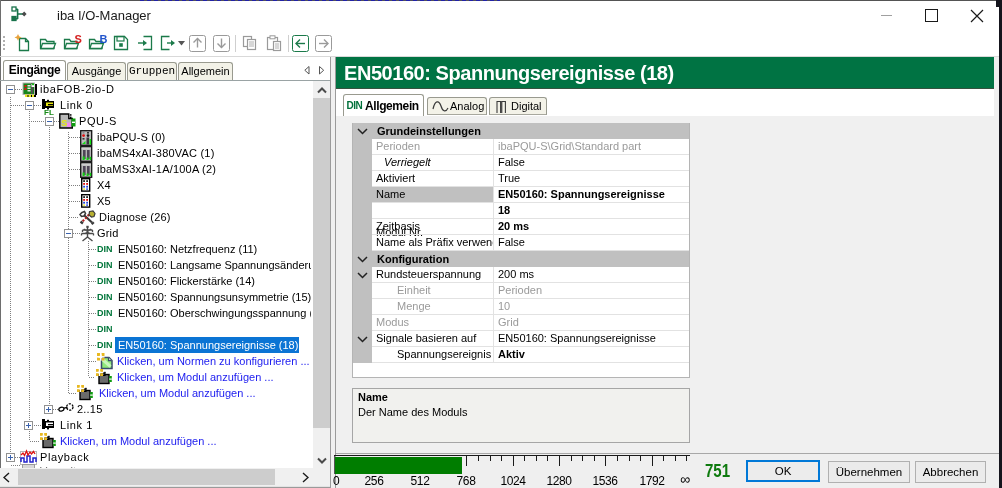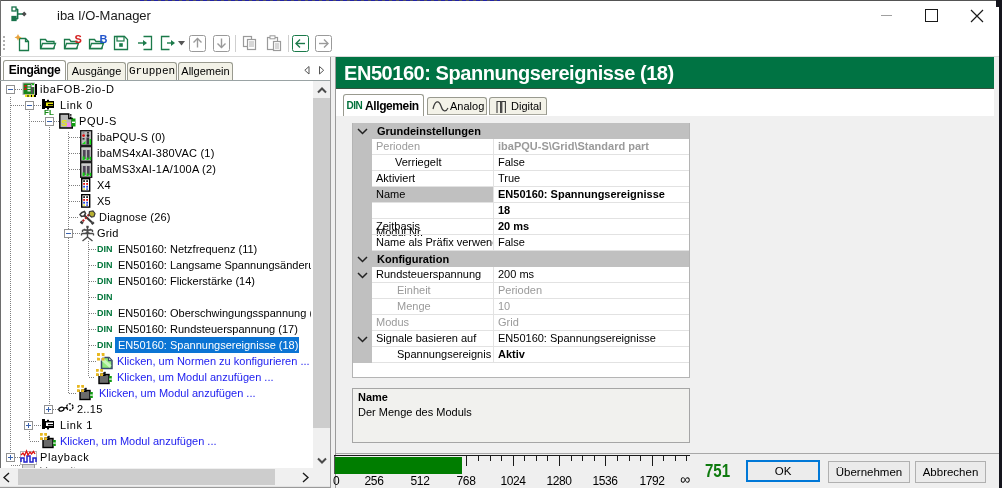--- a/index.html
+++ b/index.html
@@ -298,24 +298,24 @@
           <path d="M5.2 4.9l4.6 3.4M9.8 4.9L5.2 8.3" stroke="#4a4a4a" stroke-width="1" fill="none"></path>
         </svg>
 <div class="abs tt ls2" style="left:97px;top:227px;">Grid</div>
 <div class="din" style="left:97px;top:244px;">DIN</div>
 <div class="abs tt" style="left:118px;top:243px;">EN50160: Netzfrequenz (11)</div>
 <div class="din" style="left:97px;top:260px;">DIN</div>
 <div class="abs tt" style="left:118px;top:259px;">EN50160: Langsame Spannungsänderungen</div>
 <div class="din" style="left:97px;top:276px;">DIN</div>
 <div class="abs tt" style="left:118px;top:275px;">EN50160: Flickerstärke (14)</div>
 <div class="din" style="left:97px;top:292px;">DIN</div>
+<div class="abs tt" style="left:118px;top:291px;">EN50160: Spannungsunsymmetrie (15)</div>
 <div class="din" style="left:97px;top:308px;">DIN</div>
 <div class="abs tt" style="left:118px;top:307px;">EN50160: Oberschwingungsspannung (16)</div>
 <div class="din" style="left:97px;top:324px;">DIN</div>
-<div class="abs tt" style="left:118px;top:323px;">EN50160: Rundsteuerspannung (17)</div>
 <div class="abs" style="left:115px;top:337px;width:184px;height:16px;background:#0b74d4;"></div>
 <div class="din" style="left:97px;top:340px;">DIN</div>
 <div class="abs tt" style="left:118px;top:339px;color:#fff;">EN50160: Spannungsereignisse (18)</div>
 <svg class="abs" style="left:97px;top:353px;" width="17" height="17" viewBox="0 0 17 17">
           <path d="M4.5 4.5h7.5l3 3v8h-10.5z" fill="#8fe87a" stroke="#3a4a6b" stroke-width="1.5"></path>
           <path d="M11.5 4.5v3.2h3.2" fill="#d0f5c0" stroke="#3a4a6b" stroke-width="1.2"></path>
           <path d="M5.5 6.5l8 7" stroke="#c9f5bc" stroke-width="3"></path>
           <g fill="#e8b820">
             <rect x="0" y="0" width="3" height="3"></rect>
             <rect x="4.5" y="0" width="3" height="3"></rect>
@@ -452,24 +452,24 @@
 <div class="abs" style="left:353px;top:124px;width:19px;height:239px;background:#c0c0c0;"></div>
 <div id="grid">
       <div class="abs" style="left:353px;top:123px;width:336px;height:16px;background:#c0c0c0;"></div>
 <div class="abs" style="left:377px;top:123px;font-weight:bold;line-height:16px;">Grundeinstellungen</div>
 <svg class="abs" style="left:357px;top:128px;" width="11" height="7">
         <path d="M1 1l4.5 4.5L10 1" stroke="#222" stroke-width="1.5" fill="none"></path>
       </svg>
 <div class="abs" style="left:372px;top:139px;width:122px;height:16px;border-bottom:1px solid #e2e2e2;border-right:1px solid #e2e2e2;"></div>
 <div class="abs" style="left:494px;top:139px;width:195px;height:16px;border-bottom:1px solid #e2e2e2;"></div>
 <div class="abs" style="left:376px;top:139px;width:117px;height:15px;line-height:15px;overflow:hidden;white-space:nowrap;"><span class="gray">Perioden</span></div>
-<div class="abs" style="left:498px;top:139px;width:190px;height:15px;line-height:15px;overflow:hidden;white-space:nowrap;font-weight:bold;"><span class="gray">ibaPQU-S\Grid\Standard part</span></div>
+<div class="abs" style="left:498px;top:139px;width:190px;height:15px;line-height:15px;overflow:hidden;white-space:nowrap;"><span class="gray">ibaPQU-S\Grid\Standard part</span></div>
 <div class="abs" style="left:372px;top:155px;width:122px;height:16px;border-bottom:1px solid #e2e2e2;border-right:1px solid #e2e2e2;"></div>
 <div class="abs" style="left:494px;top:155px;width:195px;height:16px;border-bottom:1px solid #e2e2e2;"></div>
-<div class="abs" style="left:395px;top:155px;width:117px;height:15px;line-height:15px;overflow:hidden;white-space:nowrap;"><span>Verriegelt</span></div>
+<div class="abs" style="left:384px;top:155px;width:117px;height:15px;line-height:15px;overflow:hidden;white-space:nowrap;font-style:italic;"><span>Verriegelt</span></div>
 <div class="abs" style="left:498px;top:155px;width:190px;height:15px;line-height:15px;overflow:hidden;white-space:nowrap;"><span>False</span></div>
 <div class="abs" style="left:372px;top:171px;width:122px;height:16px;border-bottom:1px solid #e2e2e2;border-right:1px solid #e2e2e2;"></div>
 <div class="abs" style="left:494px;top:171px;width:195px;height:16px;border-bottom:1px solid #e2e2e2;"></div>
 <div class="abs" style="left:376px;top:171px;width:117px;height:15px;line-height:15px;overflow:hidden;white-space:nowrap;"><span>Aktiviert</span></div>
 <div class="abs" style="left:498px;top:171px;width:190px;height:15px;line-height:15px;overflow:hidden;white-space:nowrap;"><span>True</span></div>
 <div class="abs" style="left:372px;top:187px;width:122px;height:16px;background:#c0c0c0;border-bottom:1px solid #e2e2e2;border-right:1px solid #e2e2e2;"></div>
 <div class="abs" style="left:494px;top:187px;width:195px;height:16px;border-bottom:1px solid #e2e2e2;"></div>
 <div class="abs" style="left:376px;top:187px;width:117px;height:15px;line-height:15px;overflow:hidden;white-space:nowrap;"><span>Name</span></div>
 <div class="abs" style="left:498px;top:187px;width:190px;height:15px;line-height:15px;overflow:hidden;white-space:nowrap;"><span class="bld">EN50160: Spannungsereignisse</span></div>
 <div class="abs" style="left:372px;top:203px;width:122px;height:16px;border-bottom:1px solid #e2e2e2;border-right:1px solid #e2e2e2;"></div>
@@ -516,21 +516,21 @@
         <path d="M1 1l4.5 4.5L10 1" stroke="#222" stroke-width="1.5" fill="none"></path>
       </svg>
 <div class="abs" style="left:372px;top:347px;width:122px;height:16px;border-bottom:1px solid #e2e2e2;border-right:1px solid #e2e2e2;"></div>
 <div class="abs" style="left:494px;top:347px;width:195px;height:16px;border-bottom:1px solid #e2e2e2;"></div>
 <div class="abs" style="left:397px;top:347px;width:96px;height:15px;line-height:15px;overflow:hidden;white-space:nowrap;"><span>Spannungsereignis</span></div>
 <div class="abs" style="left:498px;top:347px;width:190px;height:15px;line-height:15px;overflow:hidden;white-space:nowrap;"><span class="bld">Aktiv</span></div>
     </div>
 
 <div class="abs" style="left:352px;top:388px;width:338px;height:55px;border:1px solid #a6a6a6;background:#f1f1ee;"></div>
 <div class="abs" style="left:358px;top:391px;font-weight:bold;">Name</div>
-<div class="abs" style="left:358px;top:406px;">Der Menge des Moduls</div>
+<div class="abs" style="left:358px;top:406px;">Der Name des Moduls</div>
 
 <div class="abs" style="left:336px;top:453px;width:663px;height:35px;background:#efefef;border-top:1px solid #a8a8a8;"></div>
 <div id="gauge">
       <div class="abs" style="left:334px;top:455px;width:356px;height:1px;background:#1a1a1a;"></div>
 <div class="abs" style="left:466.4px;top:456px;width:1px;height:10px;background:#1a1a1a;"></div>
       <div class="abs" style="left:478.0px;top:456px;width:1px;height:5px;background:#1a1a1a;"></div>
       <div class="abs" style="left:489.5px;top:456px;width:1px;height:5px;background:#1a1a1a;"></div>
       <div class="abs" style="left:501.1px;top:456px;width:1px;height:5px;background:#1a1a1a;"></div>
       <div class="abs" style="left:512.7px;top:456px;width:1px;height:10px;background:#1a1a1a;"></div>
       <div class="abs" style="left:524.3px;top:456px;width:1px;height:5px;background:#1a1a1a;"></div>

